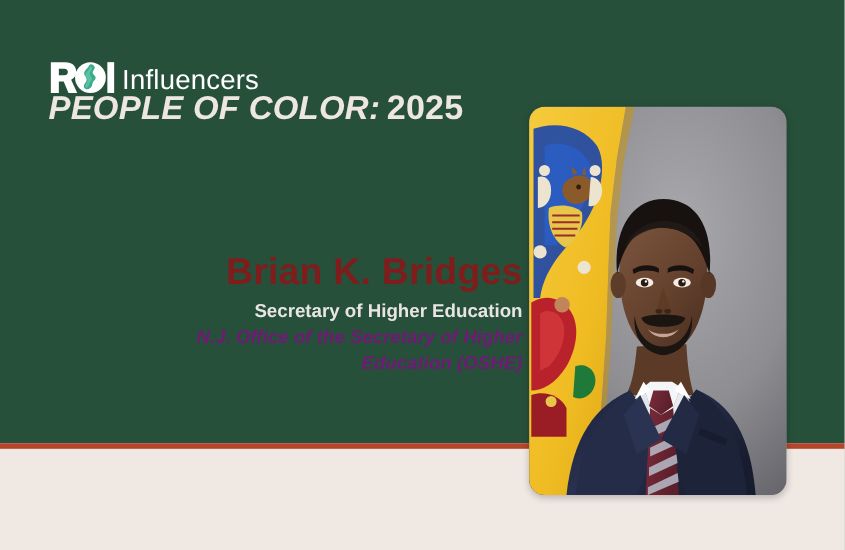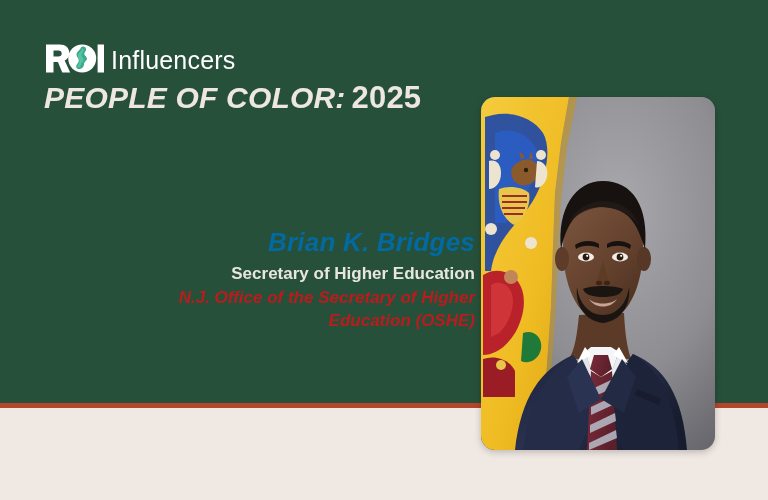--- a/index.html
+++ b/index.html
@@ -29,21 +29,21 @@
   #accent-rule {
     position:absolute;
     left:0; top:403px;
     width:768px; height:5px;
     background:#B5462B;
   }
 
   
   #brand {
     position:absolute;
-    left:46px; top:44px;
+    left:46px; top:56px;
     display:flex;
     align-items:center;
     gap:0px;
   }
   .roi-mark { display:block; }
   .brand-word {
     color:#FFFFFF;
     font-size:25px;
     font-weight:300;
     letter-spacing:.2px;
@@ -75,38 +75,37 @@
 
   
   #honoree {
     position:absolute;
     right:293px;
     top:228px;
     width:340px;
     text-align:right;
   }
   #honoree-name {
-    color:#0369a1;
-    font-size:26px;
+    color:#7f1d1d;
+    font-size:34px;
     font-weight:bold;
     letter-spacing:.2px;
     line-height:1.12;
     white-space:nowrap;
-    font-style:italic;
   }
   #honoree-title {
     color:#E9E6E1;
     font-size:17px;
     font-weight:700;
     line-height:1.3;
     margin-top:6px;
     white-space:nowrap;
   }
   #honoree-org {
-    color:#b91c1c;
+    color:#701a75;
     font-size:17px;
     font-weight:bold;
     font-style:italic;
     line-height:1.32;
     margin-top:2px;
   }
 
   
   #portrait {
     position:absolute;

